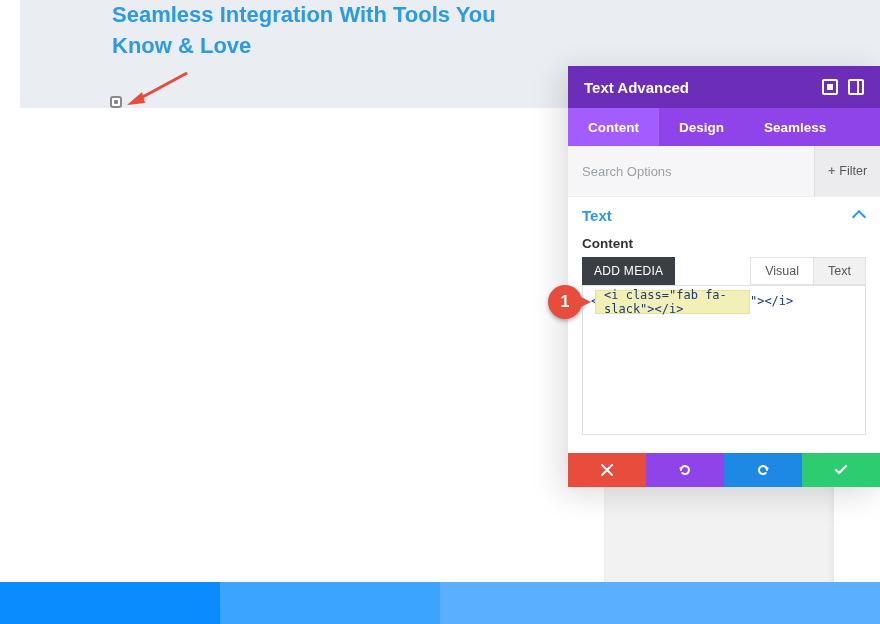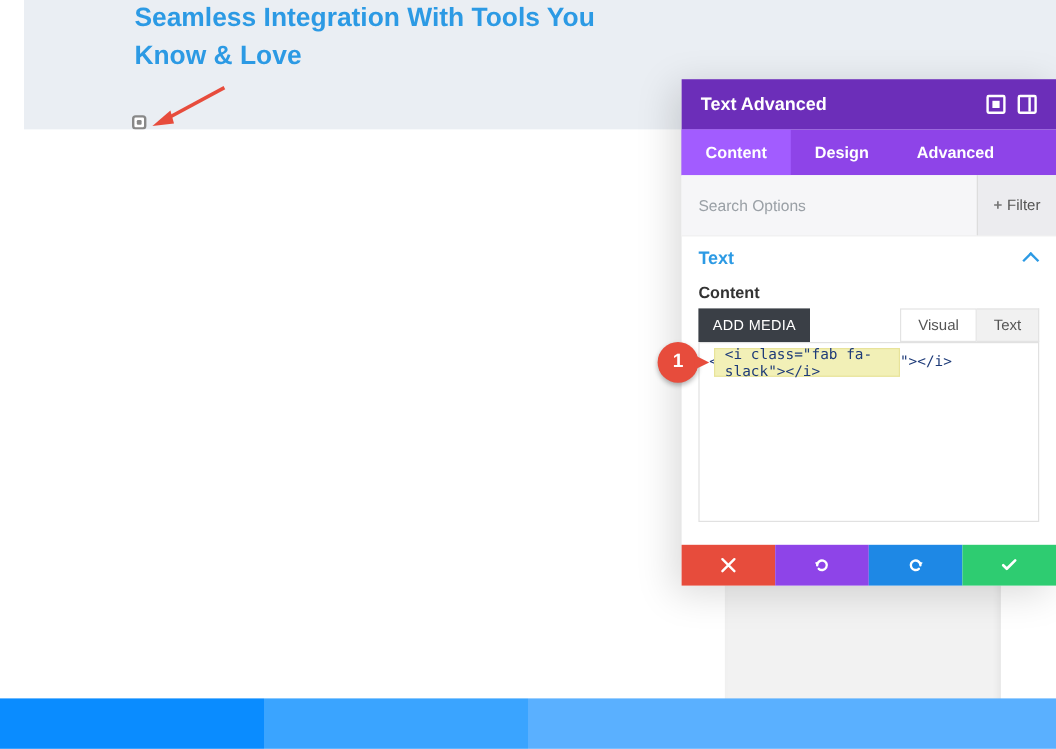--- a/index.html
+++ b/index.html
@@ -100,21 +100,21 @@
   <div class="panel-header">
     <span>Text Advanced</span>
     <span class="hspacer"></span>
     <span class="hdr-icon expand-icon"></span>
     <span class="hdr-icon sidebar-icon"></span>
   </div>
 
   <div class="tabs">
     <div class="tab active">Content</div>
     <div class="tab">Design</div>
-    <div class="tab">Advanced</div>
+    <div class="tab">Seamless</div>
   </div>
 
   <div class="search-row">
     <input class="search-input" placeholder="Search Options" style="">
     <button class="filter-btn">
       <span>Filter</span>
     </button>
   </div>
 
   <div class="section">

